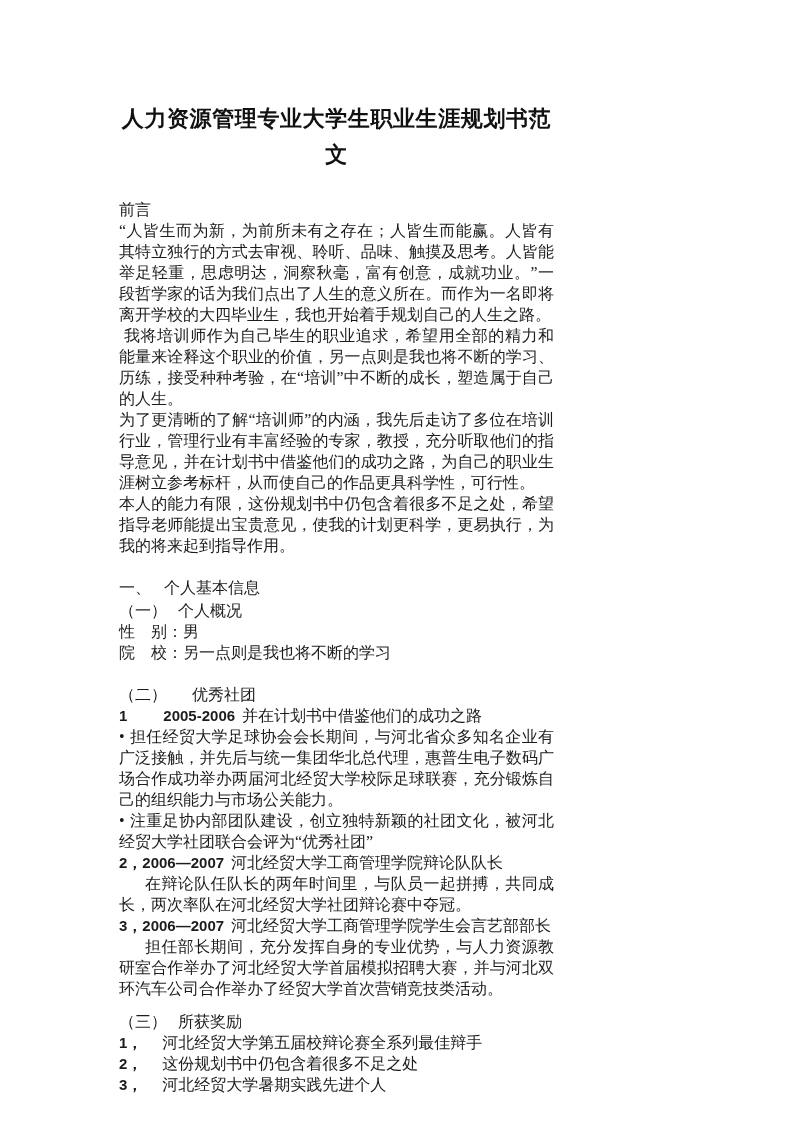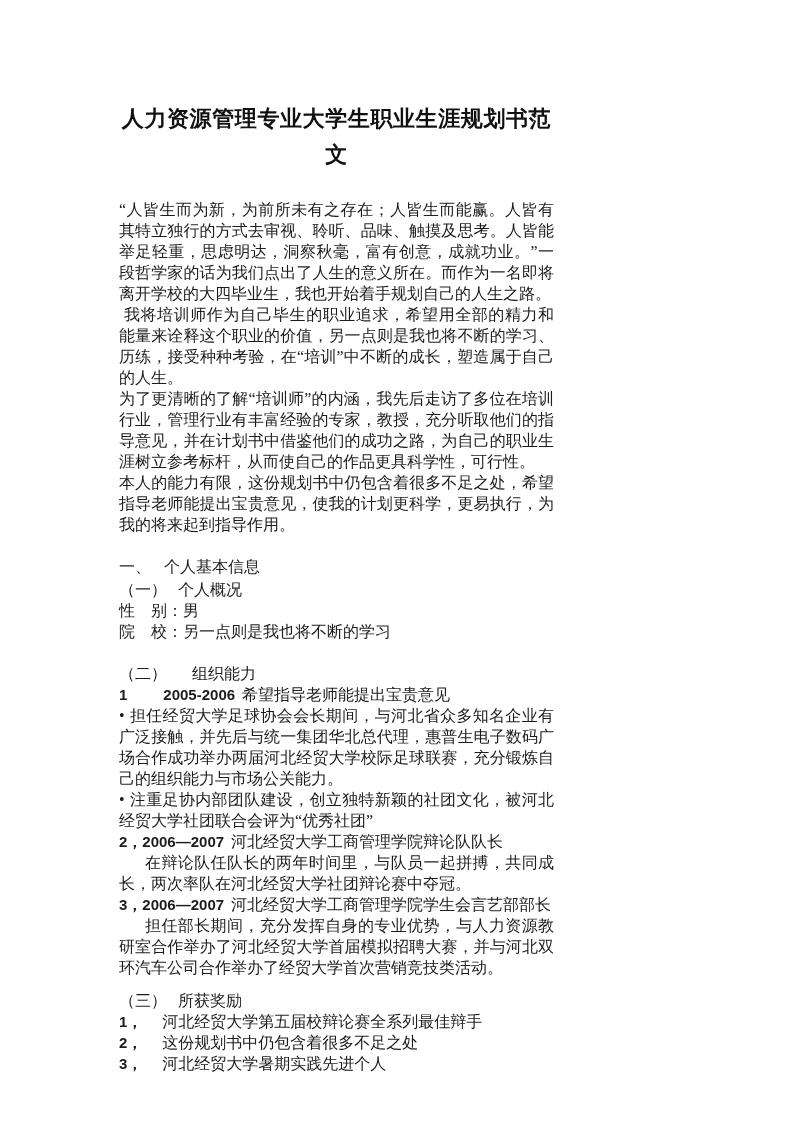--- a/index.html
+++ b/index.html
@@ -58,20 +58,21 @@
 </style>
 </head>
 <body>
 
 <div class="page">
   <div class="content">
 
     <h1 class="doc-title">人力资源管理专业大学生职业生涯规划书范文</h1>
 
     <div class="body-text">
+      <p>前言</p>
       <p>“人皆生而为新，为前所未有之存在；人皆生而能赢。人皆有其特立独行的方式去审视、聆听、品味、触摸及思考。人皆能举足轻重，思虑明达，洞察秋毫，富有创意，成就功业。”一段哲学家的话为我们点出了人生的意义所在。而作为一名即将离开学校的大四毕业生，我也开始着手规划自己的人生之路。</p>
       <p class="indent-half">我将培训师作为自己毕生的职业追求，希望用全部的精力和能量来诠释这个职业的价值，另一点则是我也将不断的学习、历练，接受种种考验，在“培训”中不断的成长，塑造属于自己的人生。</p>
       <p>为了更清晰的了解“培训师”的内涵，我先后走访了多位在培训行业，管理行业有丰富经验的专家，教授，充分听取他们的指导意见，并在计划书中借鉴他们的成功之路，为自己的职业生涯树立参考标杆，从而使自己的作品更具科学性，可行性。</p>
       <p>本人的能力有限，这份规划书中仍包含着很多不足之处，希望指导老师能提出宝贵意见，使我的计划更科学，更易执行，为我的将来起到指导作用。</p>
     </div>
 
     <div class="spacer"></div>
 
     <div class="body-text">
       <p class="line">
@@ -85,24 +86,24 @@
       </p>
       <p class="line">
         <span>院　校：</span><span>另一点则是我也将不断的学习</span>
       </p>
     </div>
 
     <div class="spacer"></div>
 
     <div class="body-text">
       <p class="line">
-        <span>（二）</span><span class="gap25">组织能力</span>
+        <span>（二）</span><span class="gap25">优秀社团</span>
       </p>
       <p class="line">
-        <span class="num">1</span><span class="num gap36">2005-2006</span><span class="gap7">希望指导老师能提出宝贵意见</span>
+        <span class="num">1</span><span class="num gap36">2005-2006</span><span class="gap7">并在计划书中借鉴他们的成功之路</span>
       </p>
       <p>
         <span class="bullet-glyph">•</span><span>担任经贸大学足球协会会长期间，与河北省众多知名企业有广泛接触，并先后与统一集团华北总代理，惠普生电子数码广场合作成功举办两届河北经贸大学校际足球联赛，充分锻炼自己的组织能力与市场公关能力。</span>
       </p>
       <p>
         <span class="bullet-glyph">•</span><span>注重足协内部团队建设，创立独特新颖的社团文化，被河北经贸大学社团联合会评为“优秀社团”</span>
       </p>
       <p class="line">
         <span class="num">2，2006—2007</span><span class="gap7">河北经贸大学工商管理学院辩论队队长</span>
       </p>

